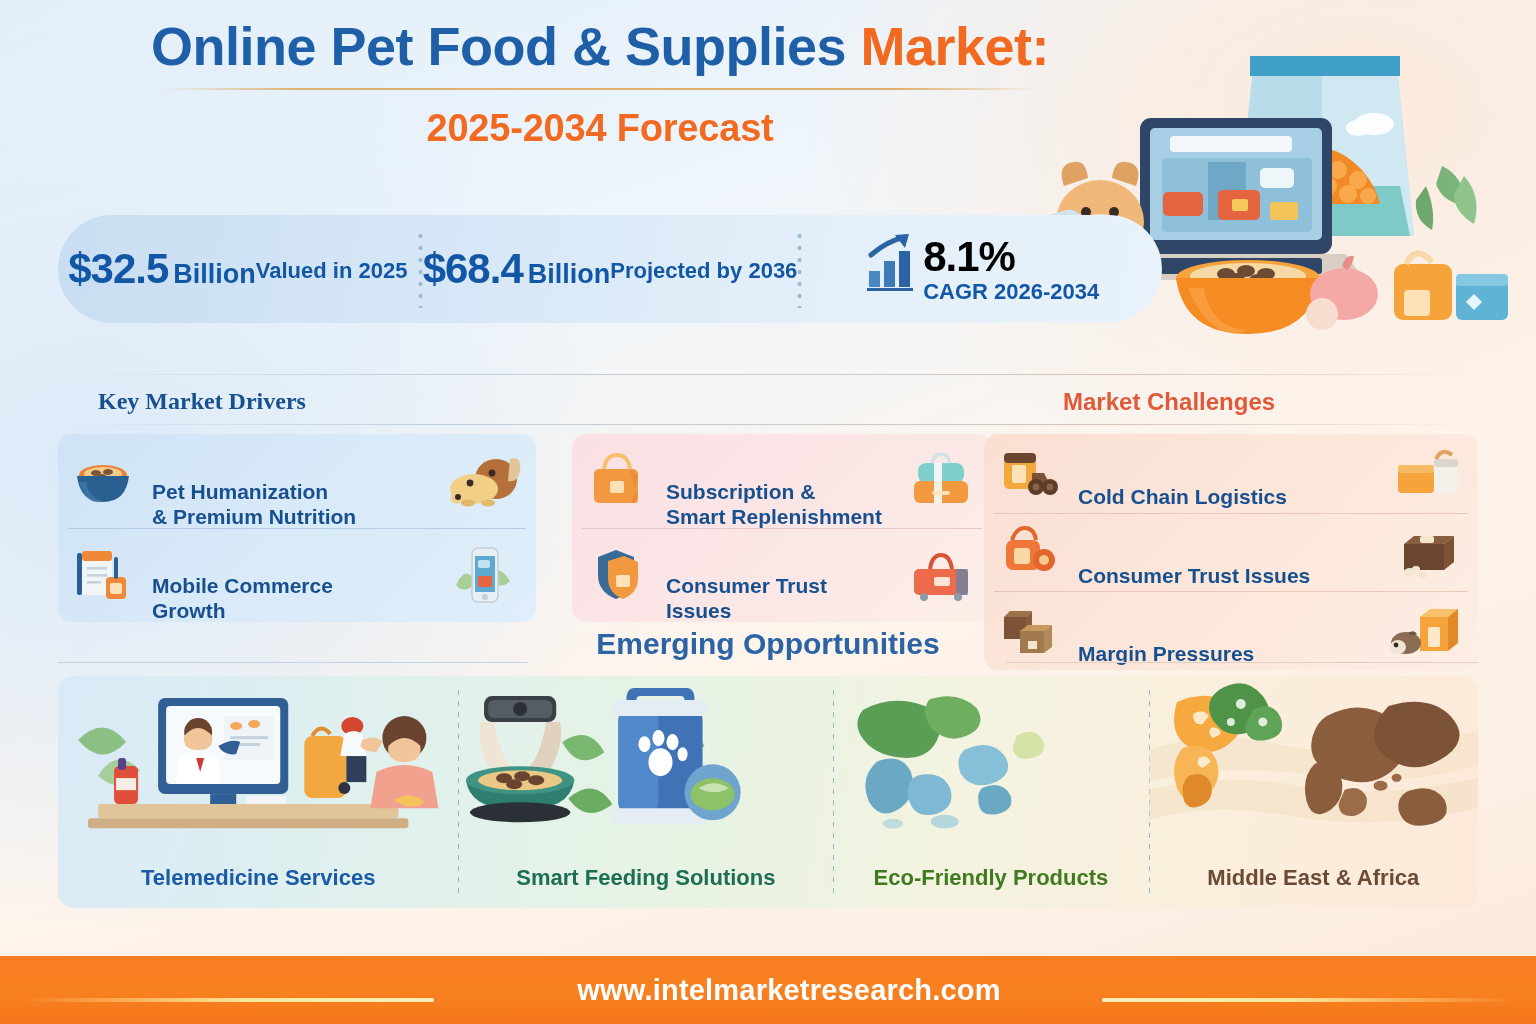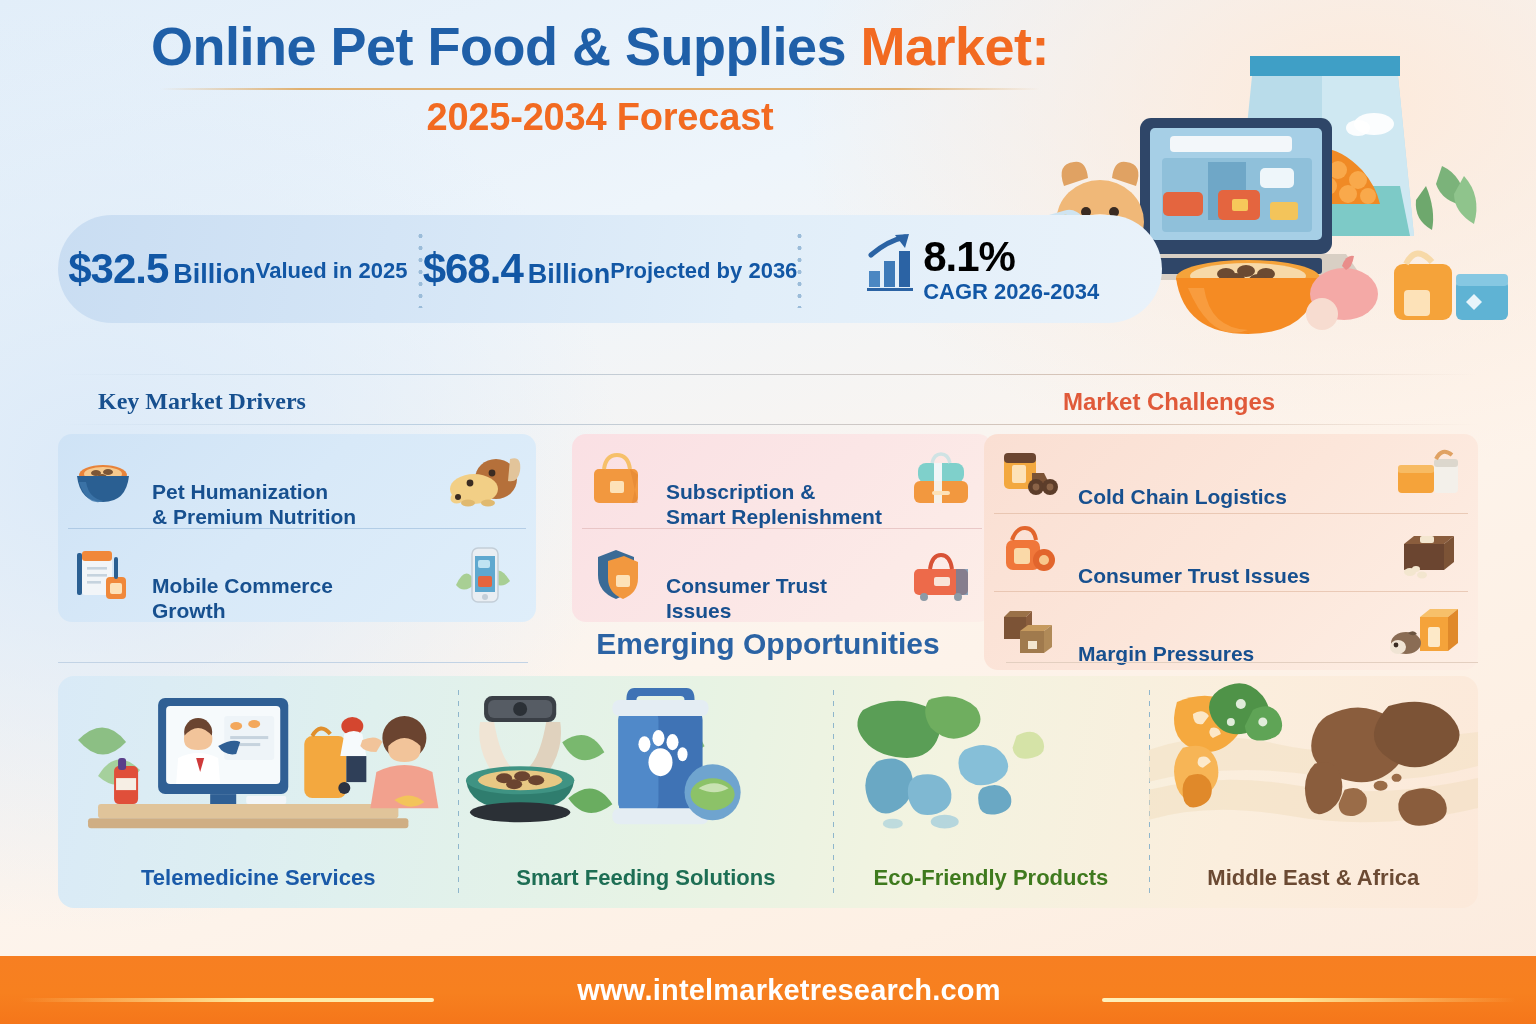--- a/index.html
+++ b/index.html
@@ -25,21 +25,21 @@
   .title {
     font-size:54px; font-weight:bold; letter-spacing:-.5px;
     color:#1f5fa8; line-height:1.05; white-space:nowrap;
   }
   .title .accent { color:#f26a21;margin-top:36px; }
   .title-rule {
     margin:13px auto 0; width:880px; height:2px;
     background:linear-gradient(90deg,rgba(226,178,117,0) 0%, #e0b070 16%, #e0b070 84%, rgba(226,178,117,0) 100%);
   }
   .subtitle {
-    margin-top:6px; font-size:38px; font-weight:bold;
+    margin-top:17px; font-size:38px; font-weight:bold;
     color:#f26a21; letter-spacing:-.2px;
   }
 
   
   .hero { position:absolute; right:-6px; top:26px; width:520px; height:330px; }
 
   
   .stats {
     position:absolute; left:58px; top:215px; width:1104px; height:108px;
     border-radius:54px;

